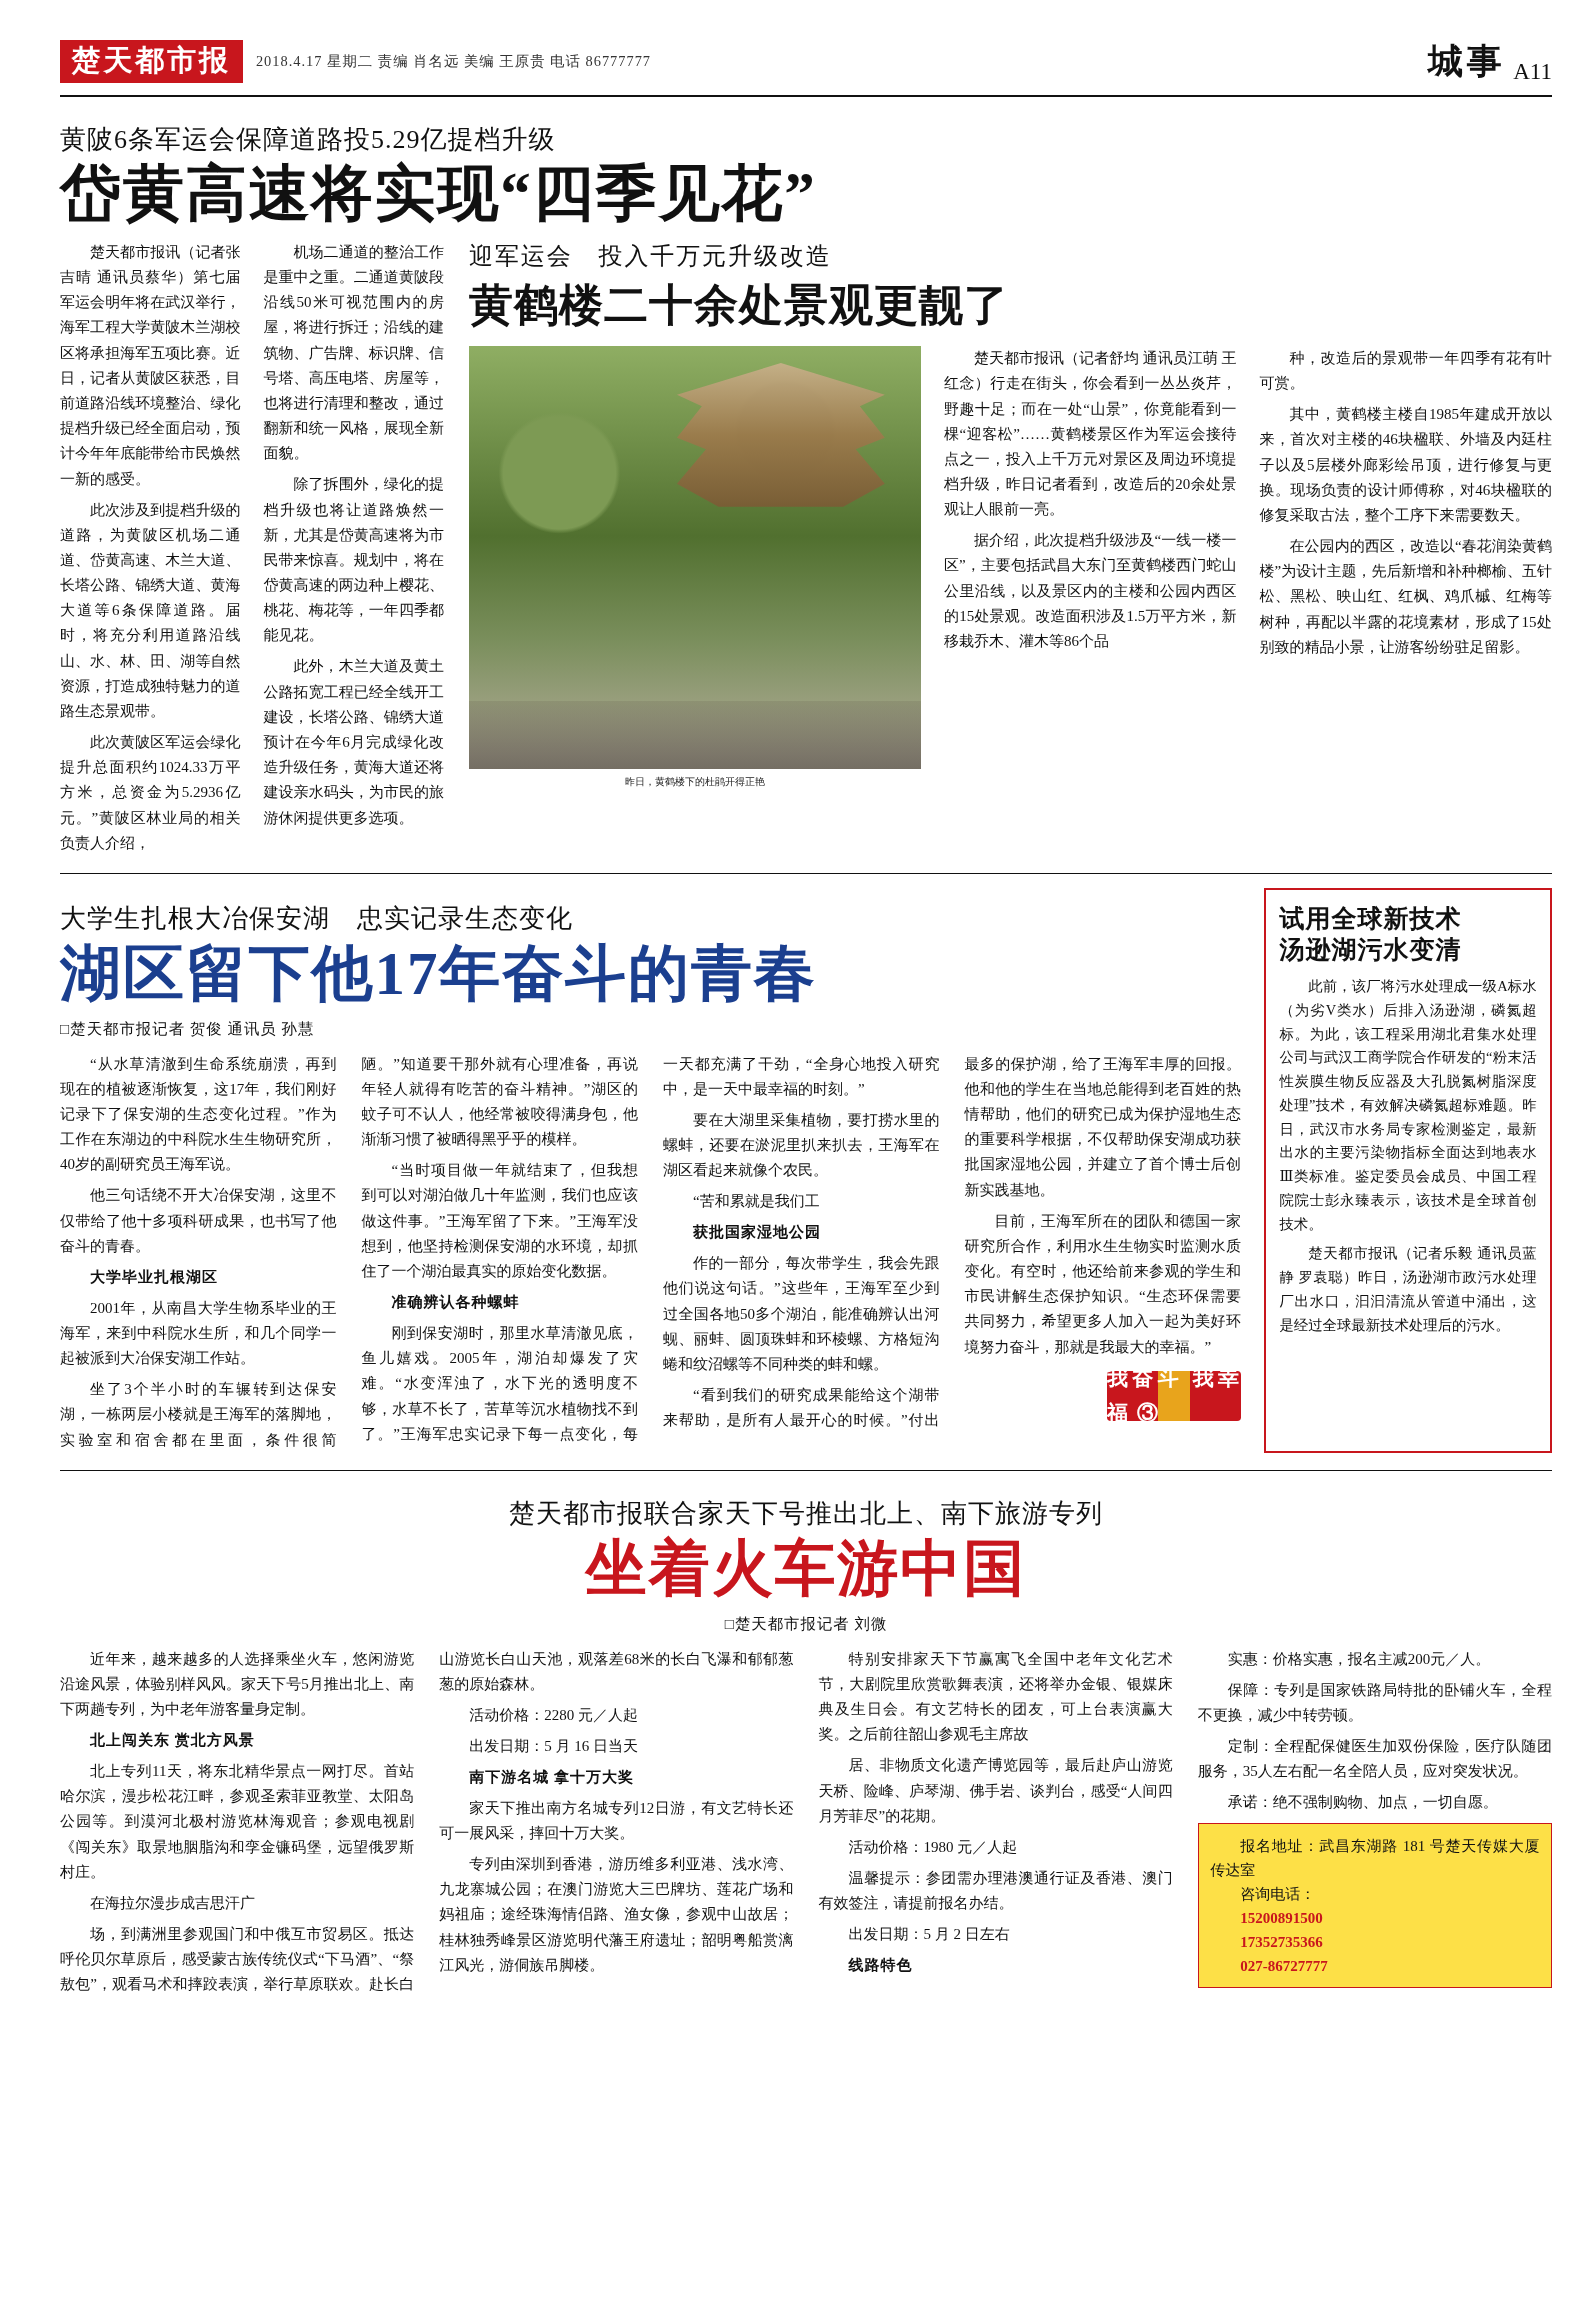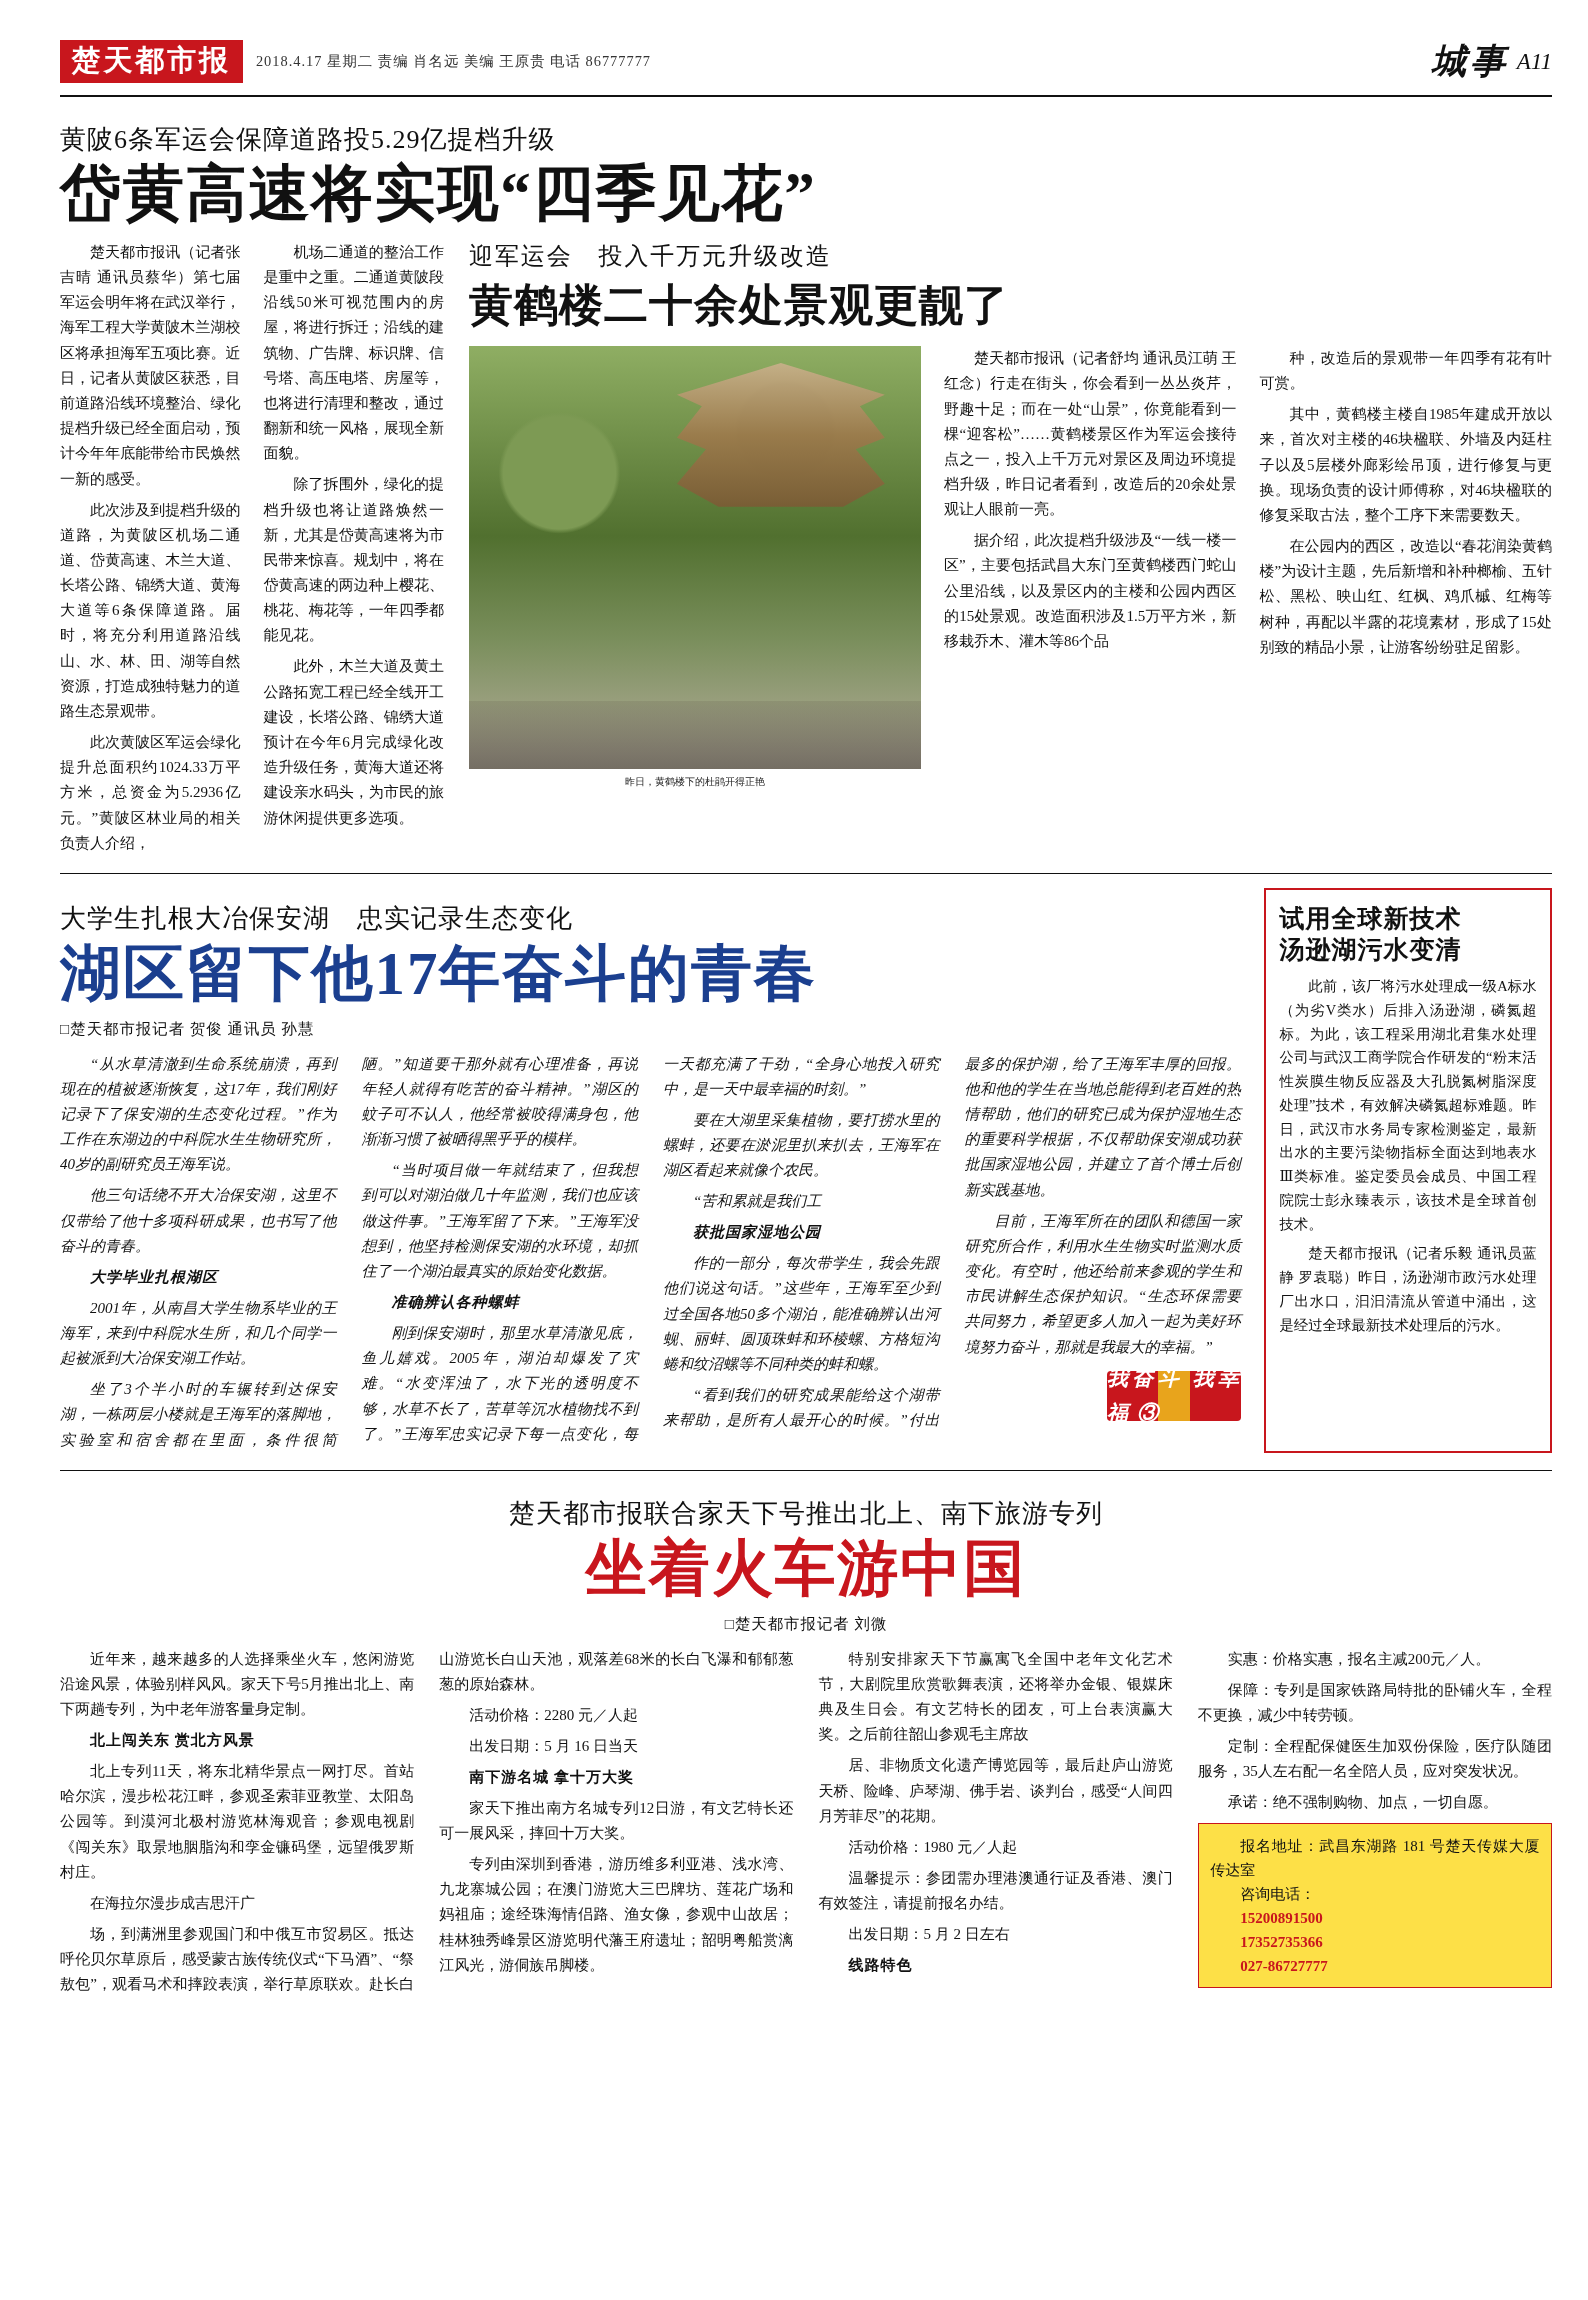--- a/index.html
+++ b/index.html
@@ -37,22 +37,21 @@
   .mast-meta{
     font-size:14.4px;
     color:#333;
     margin-left:13.4px;
     letter-spacing:1px;
     white-space:nowrap;
   }
   .mast-right{
     margin-left:auto;
     display:flex;
-    align-items:center;
-    font-style:italic;
+    align-items:flex-end;
   }
   .mast-section{
     font-size:35px;
     font-weight:bold;
     letter-spacing:3.8px;
   }
   .mast-page{
     font-size:23px;
     margin-left:7.7px;
     font-family:"Liberation Serif",serif;
@@ -91,21 +90,21 @@
     text-align:justify;
   }
   .cols p{margin:0 0 5.8px 0;text-indent:2em;}
   .subhead{
     font-size:15px;
     font-weight:bold;
     margin:9.6px 0 5.8px 0;
     text-indent:0;
     letter-spacing:1px;
   }
-  .c4{column-count:4;font-style:italic;}
+  .c4{column-count:4;}
 
   
   .story1{display:flex;gap:25px;}
   .story1 .left{width:384px;flex:none;}
   .story1 .right{flex:1;}
   .s1-left-cols{
     column-count:2;
     column-gap:23px;
     font-size:15px;
     line-height:1.68;

